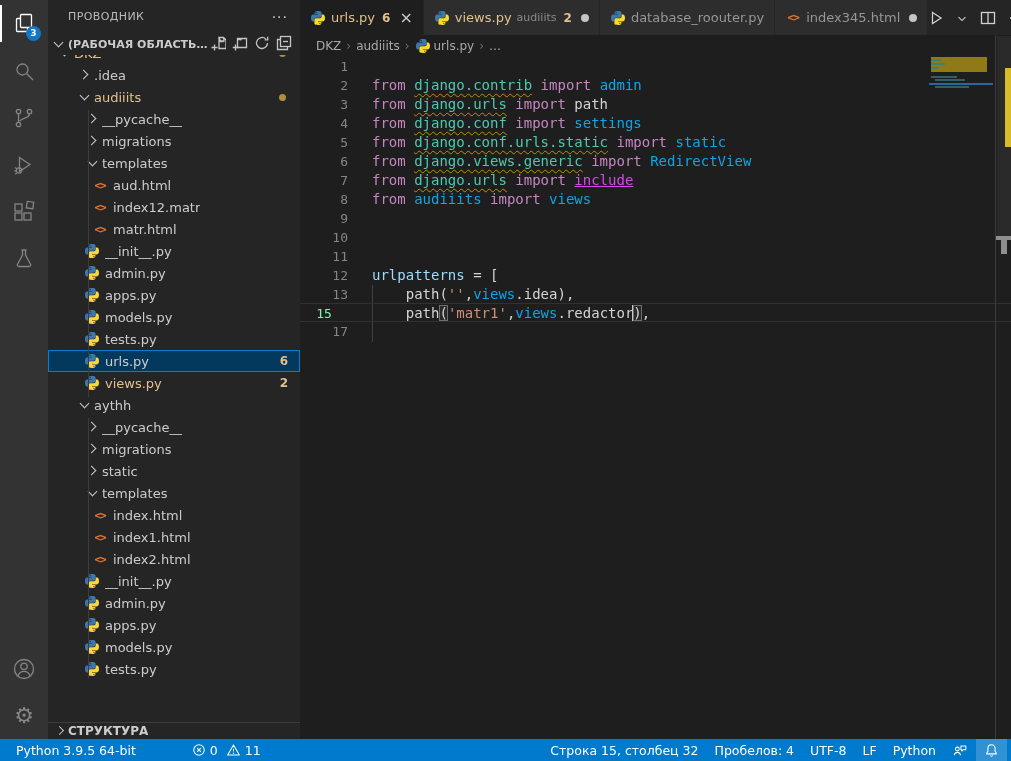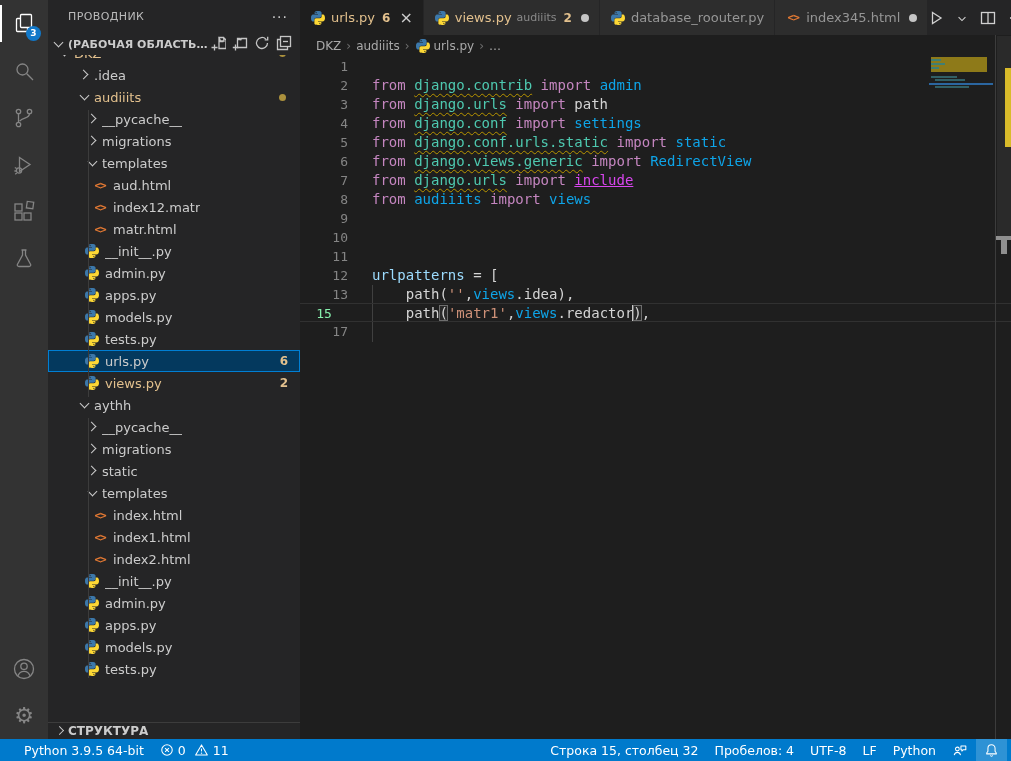--- a/index.html
+++ b/index.html
@@ -90,21 +90,21 @@
   .mm-blueline{position:absolute;left:0;top:26px;width:64px;height:2px;background:#2b66a0;}
   .ruler{position:absolute;top:35px;right:0;bottom:0;width:16px;border-left:1px solid #3c3c3c;}
   .ruler-slider{position:absolute;left:1px;right:0;top:1px;height:200px;background:rgba(121,121,121,.13);cursor:pointer;}
   .ruler-warn{position:absolute;left:9px;width:6px;top:33px;height:79px;background:#d9bb2a;}
   .ruler-tmark{position:absolute;left:0;top:201px;width:16px;height:4px;background:#8f8f8f;}
   .ruler-tmark::after{content:"";position:absolute;left:5px;top:4px;width:6px;height:14px;background:#8f8f8f;}
 
   
   .statusbar{height:22px;flex:none;background:#007acc;color:#ffffff;display:flex;align-items:center;font-size:12.5px;}
   .sb-item{display:flex;align-items:center;gap:4px;padding:0 8px;height:100%;cursor:pointer;white-space:nowrap;}
-  .sb-left{display:flex;height:100%;padding-left:16px;}
+  .sb-left{display:flex;height:100%;padding-left:8px;gap:40px;}
   .sb-right{margin-left:auto;display:flex;height:100%;padding-right:4px;}
   .sb-item.hovered{background:rgba(255,255,255,.18);}
 
   
   .tooltip{position:absolute;right:9px;bottom:26px;background:#252526;border:1px solid #454545;color:#cccccc;
            font-size:13px;padding:4px 10px;z-index:10;}
   .tooltip::after{content:"";position:absolute;right:14px;bottom:-5px;width:8px;height:8px;background:#252526;
                   border-right:1px solid #454545;border-bottom:1px solid #454545;transform:rotate(45deg);}
 </style>
 </head>

